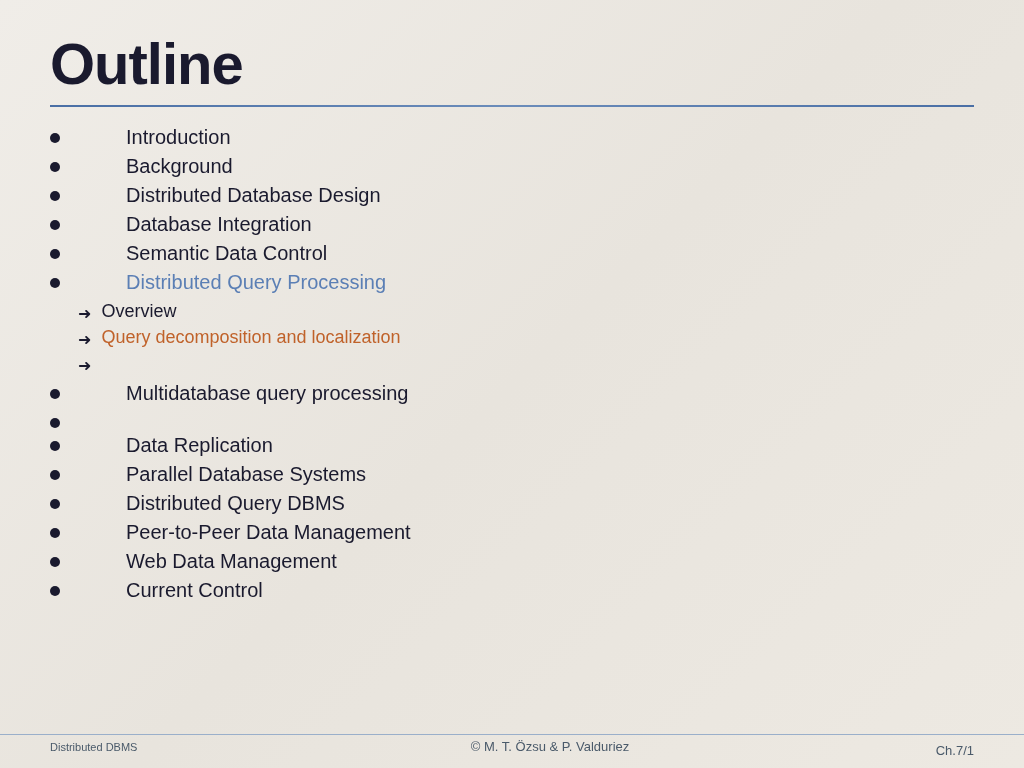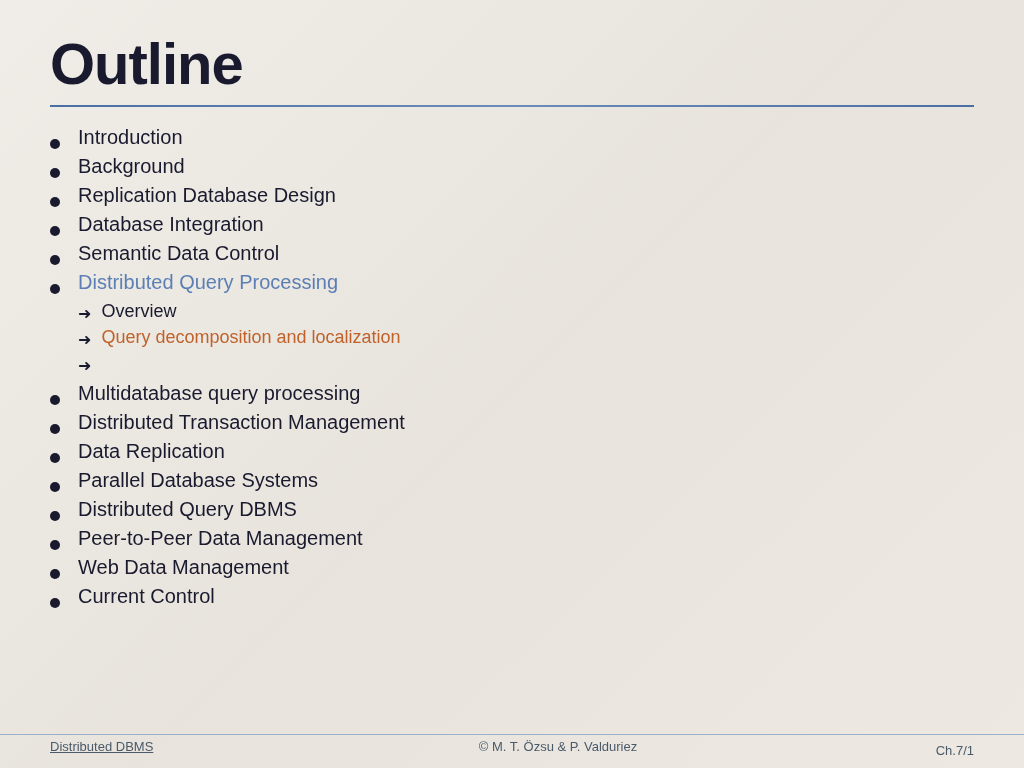--- a/index.html
+++ b/index.html
@@ -40,24 +40,25 @@
     }
 
     .content {
       display: flex;
       flex-direction: column;
       gap: 0px;
     }
 
     .bullet-item {
       display: flex;
-      align-items: flex-end;
+      align-items: flex-start;
       padding: 3px 0;
       font-size: 20px;
       color: #1a1a2e;
+      gap: 48px;
     }
 
     .bullet-dot {
       width: 10px;
       height: 10px;
       background-color: #1a1a2e;
       border-radius: 50%;
       margin-right: 18px;
       margin-top: 7px;
       flex-shrink: 0;
@@ -110,23 +111,22 @@
       left: 0;
       right: 0;
       display: flex;
       justify-content: space-between;
       align-items: center;
       padding: 0 50px;
       border-top: 1px solid #9aafca;
     }
 
     .footer-left {
-      font-size: 13px;
+      font-size: 11px;
       color: #4a5a6a;
-      text-decoration: underline;
     }
 
     .footer-center {
       font-size: 13px;
       color: #4a5a6a;
       margin-left: 27px;
     }
 
     .footer-right {
       font-size: 13px;
@@ -149,21 +149,21 @@
       <span class="bullet-text">Introduction</span>
     </div>
 
     <div class="bullet-item">
       <div class="bullet-dot"></div>
       <span class="bullet-text">Background</span>
     </div>
 
     <div class="bullet-item">
       <div class="bullet-dot"></div>
-      <span class="bullet-text">Replication Database Design</span>
+      <span class="bullet-text">Distributed Database Design</span>
     </div>
 
     <div class="bullet-item">
       <div class="bullet-dot"></div>
       <span class="bullet-text">Database Integration</span>
     </div>
 
     <div class="bullet-item">
       <div class="bullet-dot"></div>
       <span class="bullet-text">Semantic Data Control</span>
@@ -188,21 +188,20 @@
       </div>
     </div>
 
     <div class="bullet-item">
       <div class="bullet-dot"></div>
       <span class="bullet-text">Multidatabase query processing</span>
     </div>
 
     <div class="bullet-item">
       <div class="bullet-dot"></div>
-      <span class="bullet-text">Distributed Transaction Management</span>
     </div>
 
     <div class="bullet-item">
       <div class="bullet-dot"></div>
       <span class="bullet-text">Data Replication</span>
     </div>
 
     <div class="bullet-item">
       <div class="bullet-dot"></div>
       <span class="bullet-text">Parallel Database Systems</span>

